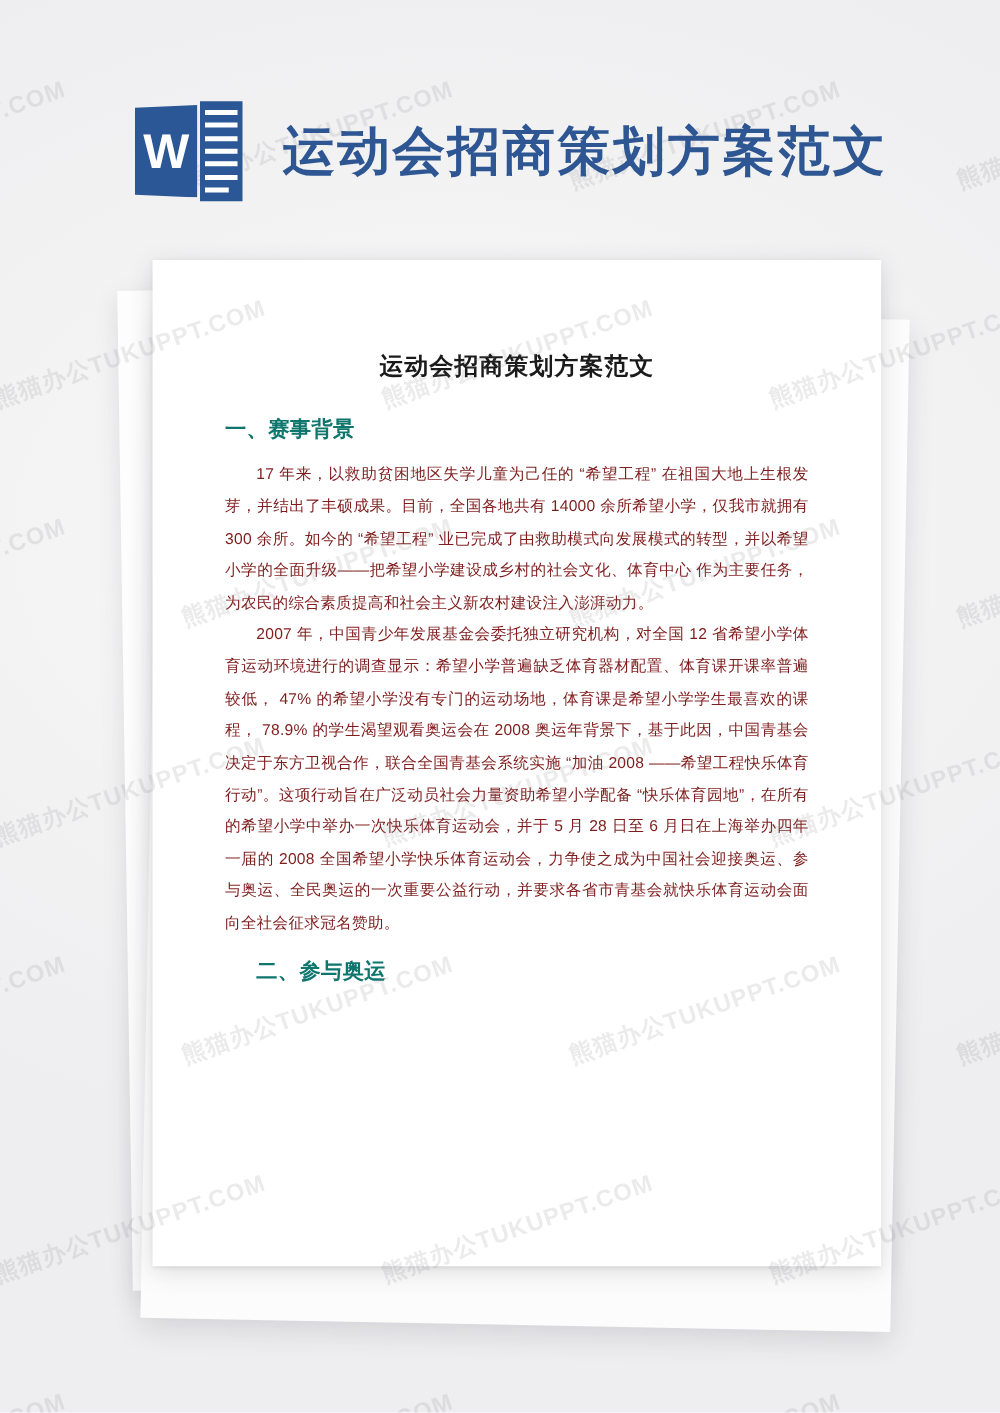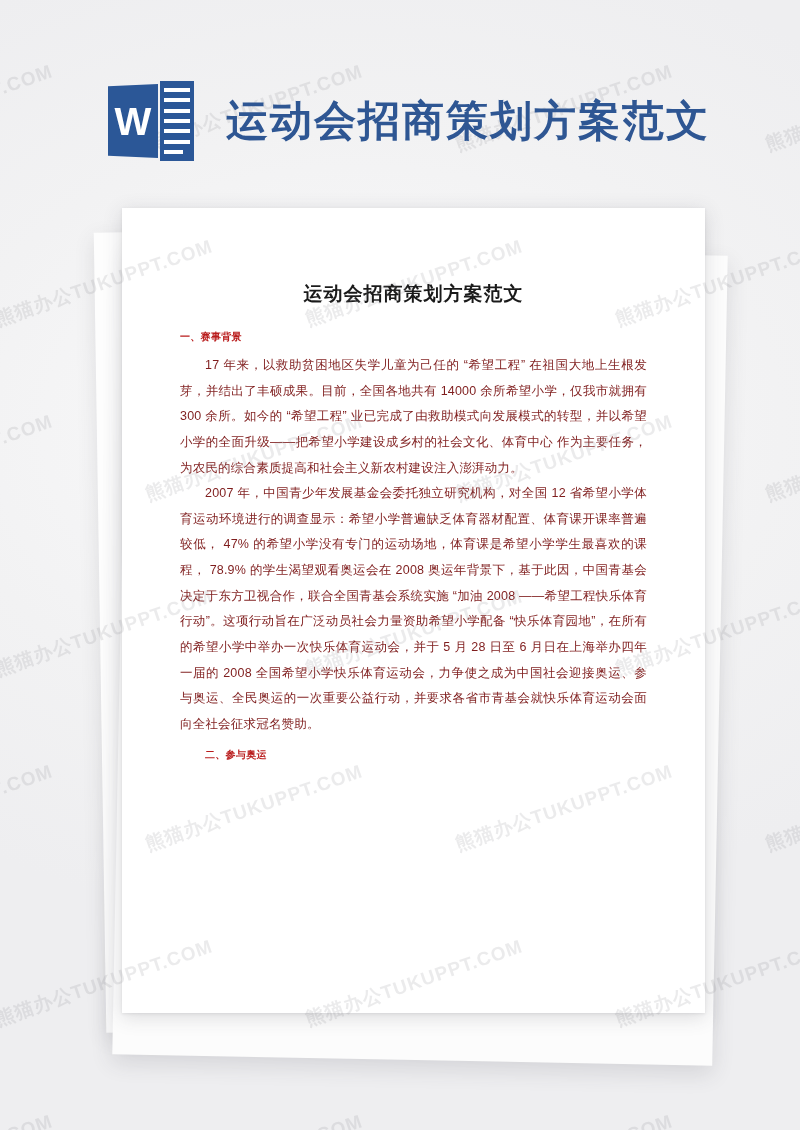--- a/index.html
+++ b/index.html
@@ -163,23 +163,23 @@
     text-align: center;
     font-size: 19px;
     font-weight: 700;
     color: #1a1a1a;
     letter-spacing: 1px;
     margin: 0 0 18px 0;
     line-height: 1.5;
     font-family: "Liberation Sans", "DejaVu Sans", sans-serif;
   }
   .doc-section {
-    font-size: 10px;
-    font-weight: 700;
-    color: #b91c1c;
+    font-size: 17px;
+    font-weight: 700;
+    color: #0f766e;
     margin: 8px 0 6px 0;
     line-height: 2.05;
     letter-spacing: 0.3px;
   }
   .doc-section.indent {
     text-indent: 25px;
   }
   .doc-para {
     font-size: 12.5px;
     color: #7f1d1d;

